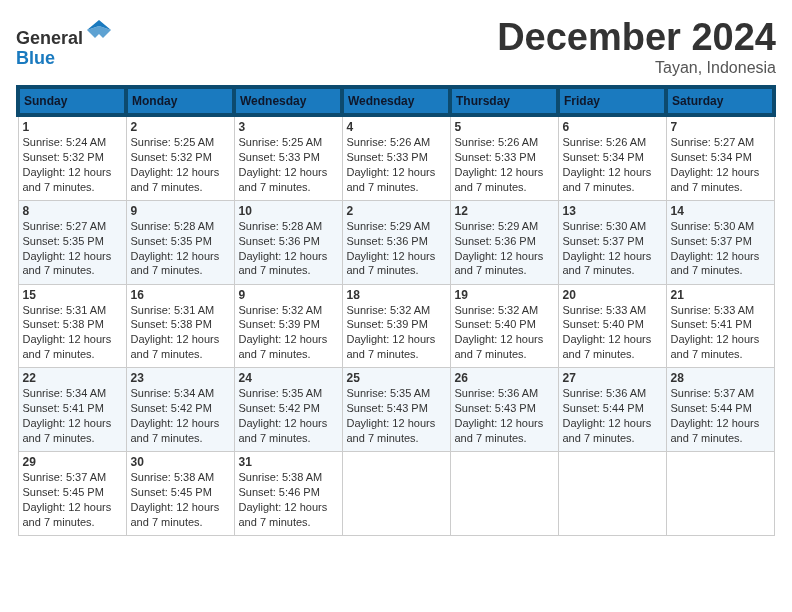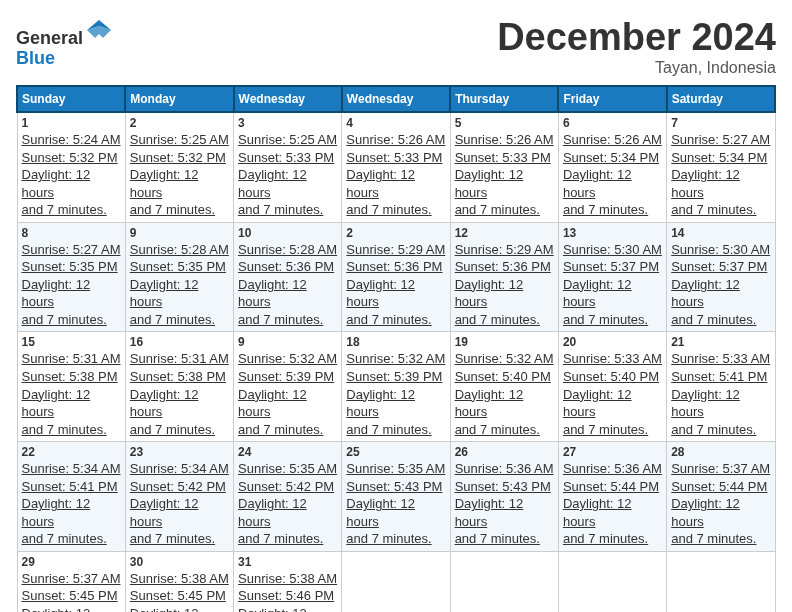--- a/index.html
+++ b/index.html
@@ -53,26 +53,26 @@
     }
     .calendar {
       flex: 1;
       border: 1px solid #ccc;
       border-collapse: collapse;
       width: 100%;
       table-layout: fixed;
     }
     .calendar th {
       background: #1a7abf;
-      color: #ffffff;
+      color: #0f172a;
       font-size: 12px;
       font-weight: bold;
       padding: 5px 4px;
       text-align: left;
-      border: 2px solid #0c4a6e;
+      border: 4px solid #0c4a6e;
     }
     .calendar td {
       border: 1px solid #ccc;
       vertical-align: top;
       padding: 3px 4px;
       font-size: 9.5px;
       color: #333;
       background: #fff;
       height: 78px;
     }
@@ -80,24 +80,23 @@
       background: #f2f7fb;
     }
     .day-num {
       font-size: 12px;
       font-weight: bold;
       color: #333;
       display: block;
       margin-bottom: 1px;
     }
     .day-info {
-      font-size: 13px;
+      font-size: 11px;
       color: #333;
       line-height: 1.35;
-      text-decoration: underline;
     }
     .empty-cell {
       background: #fff !important;
     }
   </style>
 </head>
 <body>
 
 <div class="page">
   <div class="header">

